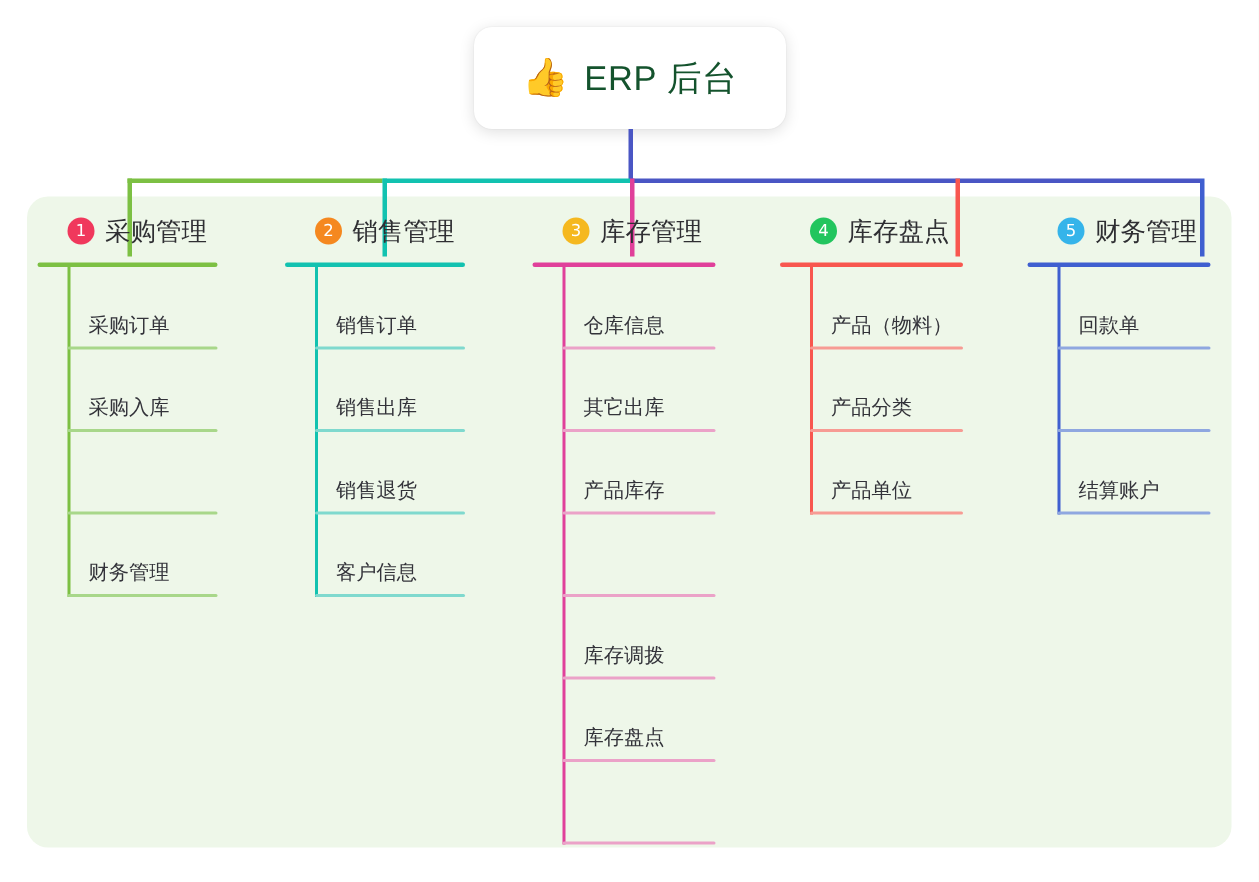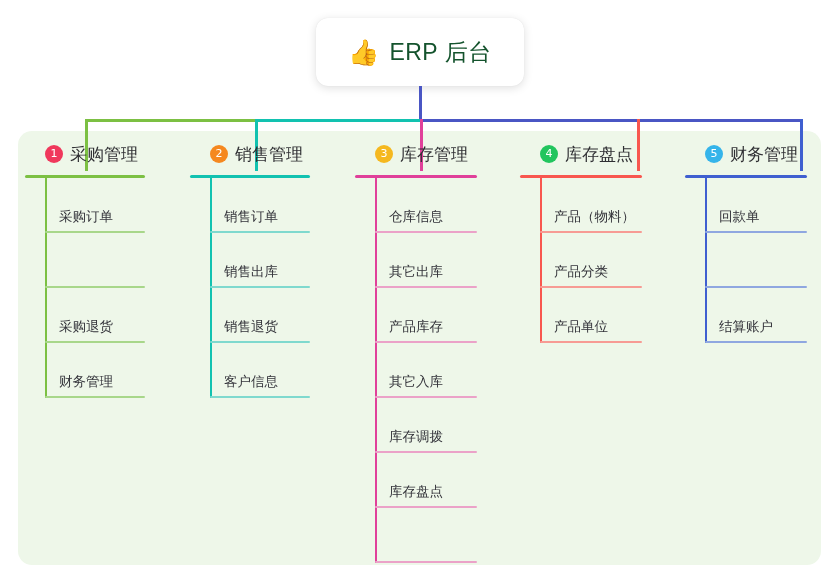--- a/index.html
+++ b/index.html
@@ -170,24 +170,24 @@
           <span class="branch-label">采购管理</span>
         </div>
         <div class="head-rule" style="background: rgb(124, 192, 67);"></div>
         <div class="leaves">
           <div class="spine" style="background: rgb(124, 192, 67); height: 220px;"></div>
           <div class="leaf">
             <div class="leaf-text">采购订单</div>
             <div class="leaf-rule" style="background: rgb(168, 215, 138);"></div>
           </div>
           <div class="leaf">
+            <div class="leaf-text">采购入库</div>
             <div class="leaf-rule" style="background: rgb(168, 215, 138);"></div>
           </div>
           <div class="leaf">
-            <div class="leaf-text">采购退货</div>
             <div class="leaf-rule" style="background: rgb(168, 215, 138);"></div>
           </div>
           <div class="leaf">
             <div class="leaf-text">财务管理</div>
             <div class="leaf-rule" style="background: rgb(168, 215, 138);"></div>
           </div>
         </div>
       </div>
       <div class="branch" style="left: 190px; width: 120px;">
         <div class="branch-head">
@@ -229,21 +229,20 @@
           </div>
           <div class="leaf">
             <div class="leaf-text">其它出库</div>
             <div class="leaf-rule" style="background: rgb(235, 162, 200);"></div>
           </div>
           <div class="leaf">
             <div class="leaf-text">产品库存</div>
             <div class="leaf-rule" style="background: rgb(235, 162, 200);"></div>
           </div>
           <div class="leaf">
-            <div class="leaf-text">其它入库</div>
             <div class="leaf-rule" style="background: rgb(235, 162, 200);"></div>
           </div>
           <div class="leaf">
             <div class="leaf-text">库存调拨</div>
             <div class="leaf-rule" style="background: rgb(235, 162, 200);"></div>
           </div>
           <div class="leaf">
             <div class="leaf-text">库存盘点</div>
             <div class="leaf-rule" style="background: rgb(235, 162, 200);"></div>
           </div>

